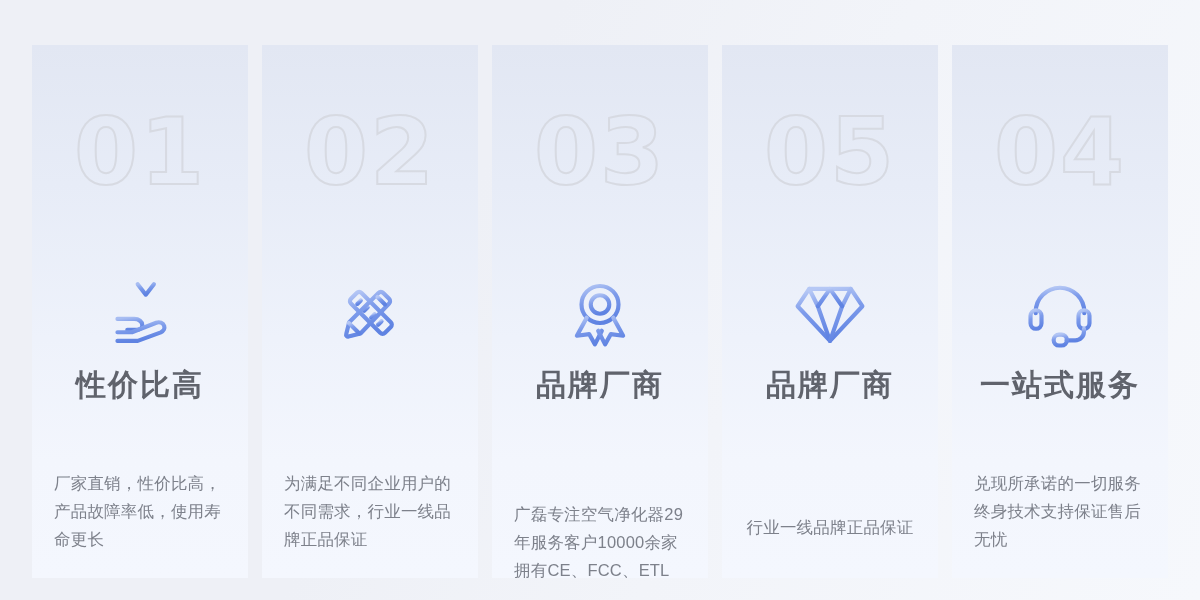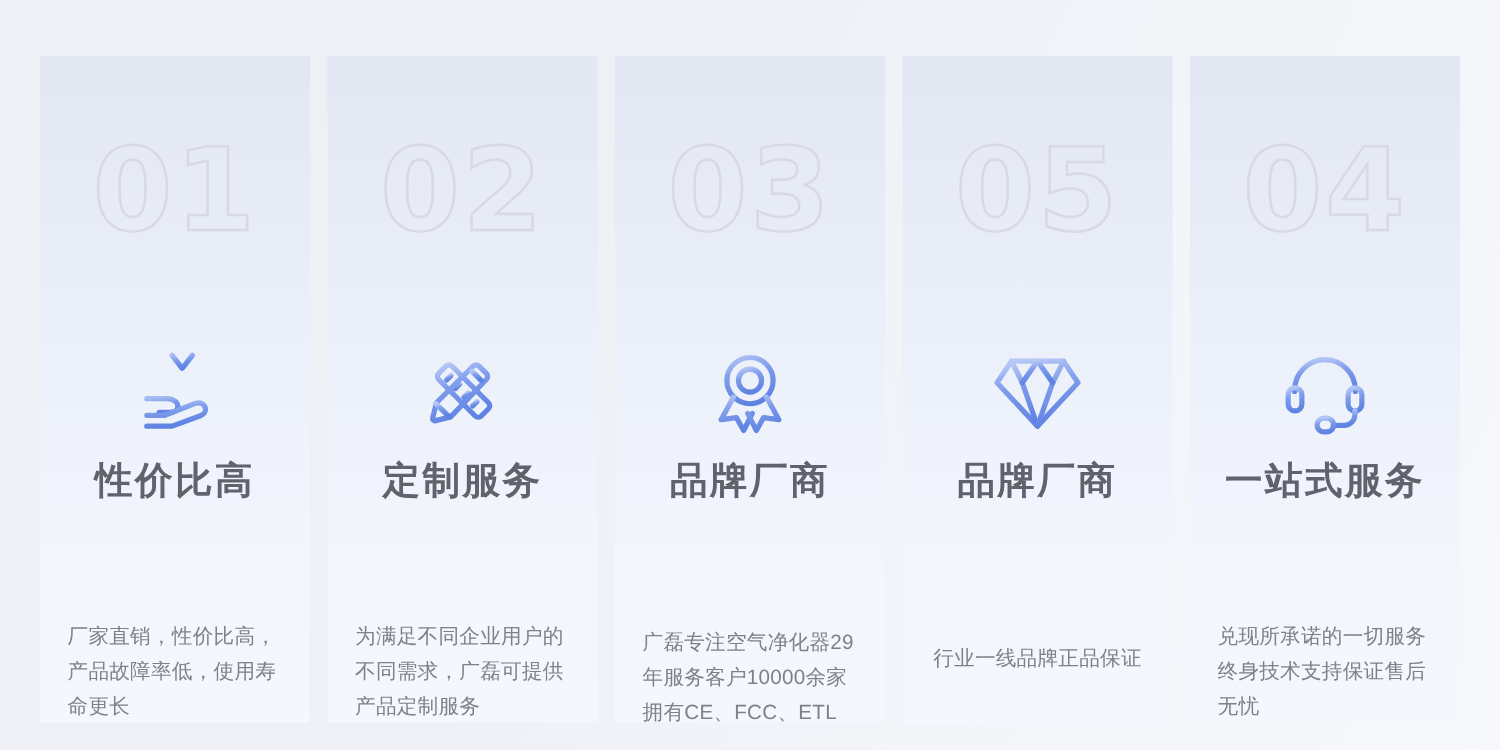--- a/index.html
+++ b/index.html
@@ -94,21 +94,21 @@
     left: 0;
     right: 0;
     padding: 0 22px;
     box-sizing: border-box;
     font-size: 16.5px;
     line-height: 1.72;
     color: #7d818b;
     letter-spacing: 0.2px;
     text-align: left;
   }
-  .card-desc.lines-3 { top: 450px; }
+  .card-desc.lines-3 { top: 424px; }
   .card-desc.lines-4 { top: 427px; margin-top: 28px; }
   .card-desc.lines-1 { top: 468px; text-align: center; padding: 0 12px; }
 </style>
 </head>
 <body>
 
 <div class="features-strip">
 
   <div class="feature-card">
     <div class="card-number">01</div>
@@ -155,22 +155,21 @@
           <path d="M30 28 L27 31"></path>
           <path d="M36 34 L33 37"></path>
           <path d="M42 40 L39 43"></path>
 
           <path d="M48.5 20.5 L43.5 15.5 a3 3 0 0 0-4.2 0 L14 40.8 l-2.6 10.4 a1.6 1.6 0 0 0 2 2 L23.8 50.6 L48.5 24.7 a3 3 0 0 0 0-4.2 Z"></path>
           <path d="M38.5 19 L45 25.5"></path>
           <path d="M13.6 41.4 L22.8 50.6"></path>
         </g>
       </svg>
     </div>
-    <div class="card-title">定制服务</div>
-    <div class="card-desc lines-3">为满足不同企业用户的不同需求，广磊可提供产品定制服务</div>
+    <div class="card-desc lines-3">为满足不同企业用户的不同需求，行业一线品牌正品保证</div>
   </div>
 
   <div class="feature-card">
     <div class="card-number">03</div>
     <div class="card-icon">
       <svg viewBox="0 0 64 64" fill="none" xmlns="http://www.w3.org/2000/svg">
         <defs>
           <linearGradient id="g3" x1="0.2" y1="0" x2="0.5" y2="1">
             <stop offset="0%" stop-color="#adc1f3"></stop>
             <stop offset="40%" stop-color="#7c9aea"></stop>

